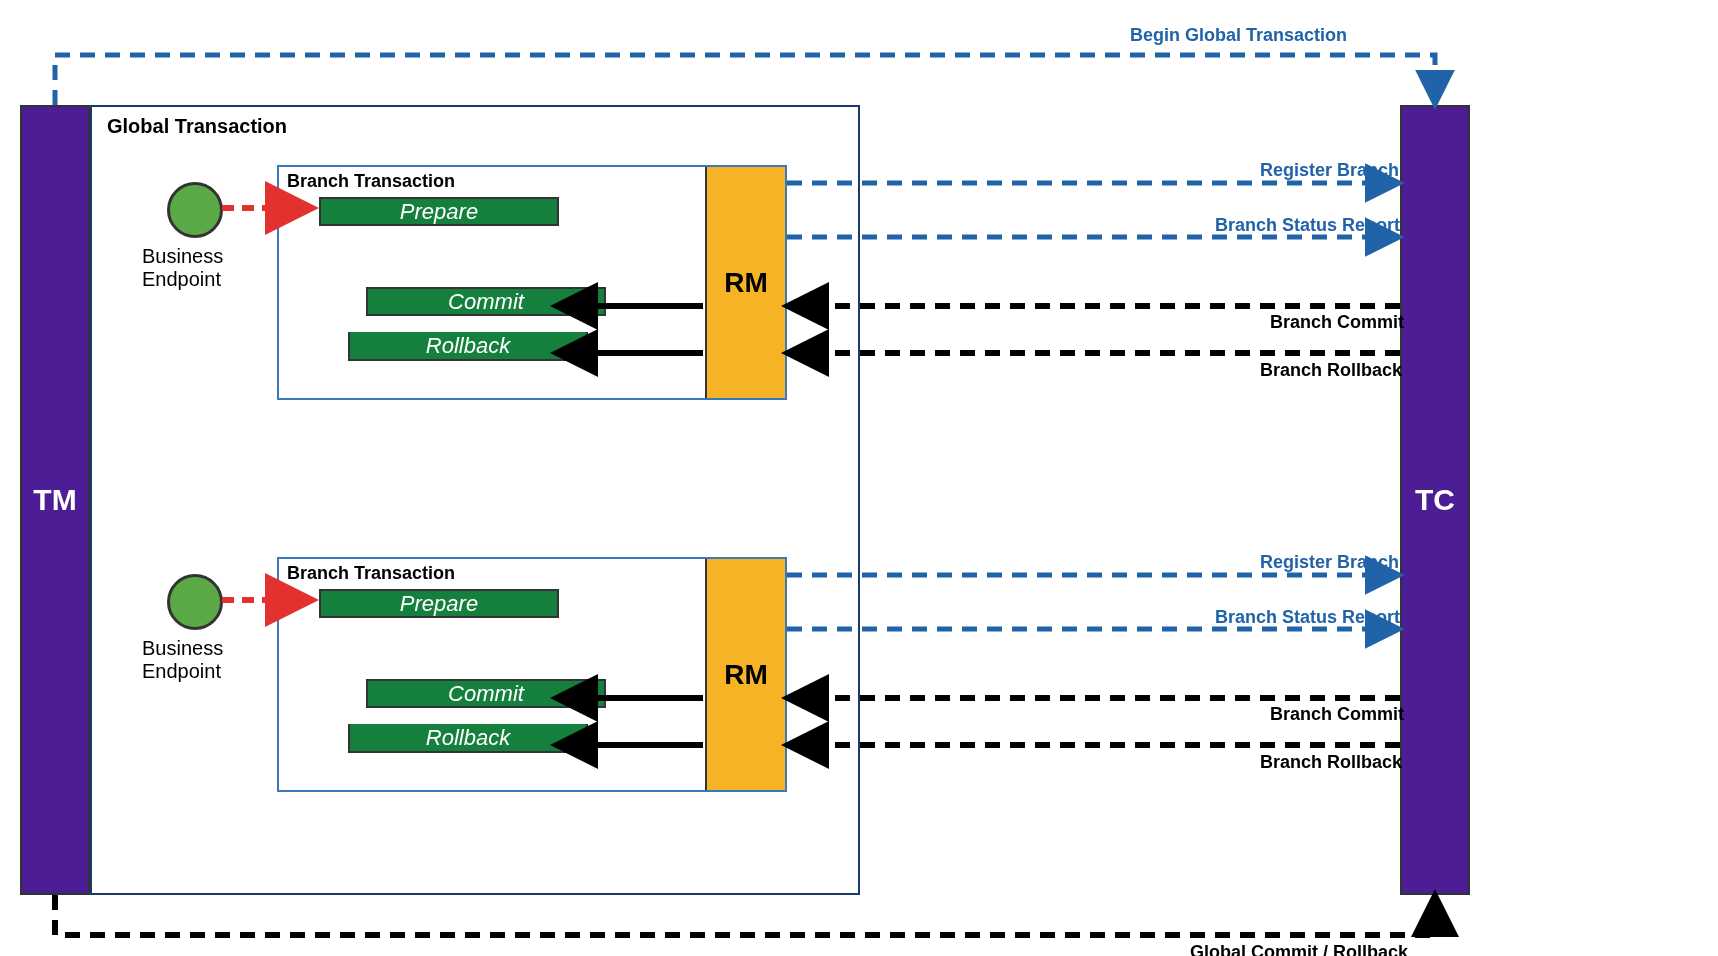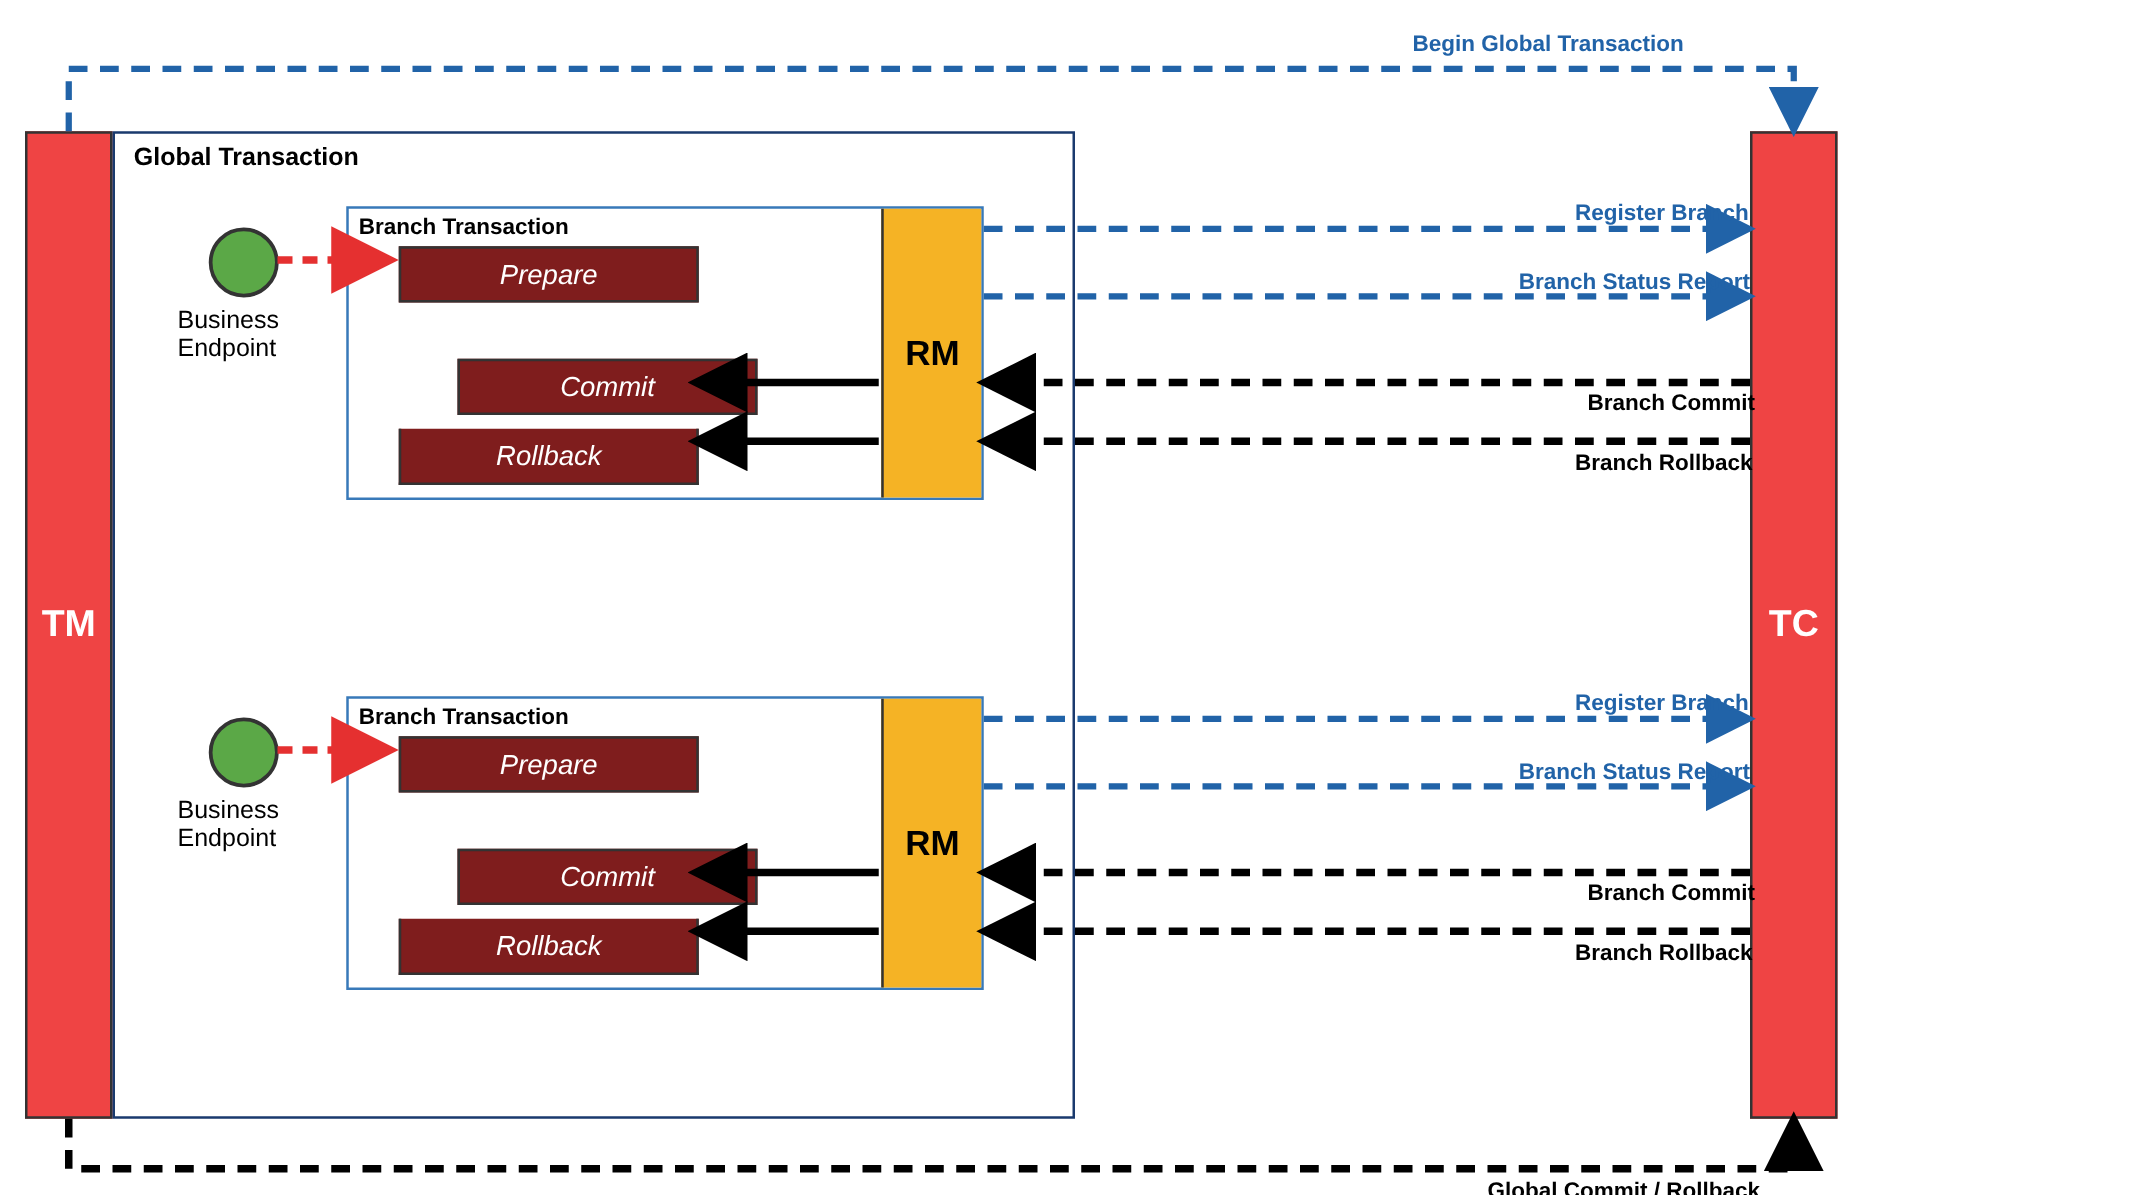--- a/index.html
+++ b/index.html
@@ -6,21 +6,21 @@
   body {
     margin: 0;
     padding: 0;
     font-family: Arial, Helvetica, sans-serif;
     background: #fff;
     width: 1718px;
     height: 956px;
     position: relative;
   }
   .orange-box {
-    background: #ef4444;
+    background: #4c1d95;
     border: 2px solid #333;
     position: absolute;
     display: flex;
     align-items: center;
     justify-content: center;
     font-weight: bold;
     color: #fff;
   }
   .tm {
     left: 20px;
@@ -78,36 +78,36 @@
     background: #f5b325;
     border-left: 2px solid #333;
     display: flex;
     align-items: center;
     justify-content: center;
     font-weight: bold;
     color: #000000;
     font-size: 28px;
   }
   .blue-btn {
-    background: #7f1d1d;
+    background: #15803d;
     border: 2px solid #333;
     color: #fff;
     font-style: italic;
     font-size: 22px;
     display: flex;
     align-items: center;
     justify-content: center;
     position: absolute;
     width: 240px;
-    height: 45px;
+    height: 29px;
     left: 40px;
   }
   .prepare { top: 30px; }
   .commit  { top: 120px; margin-left: 47px; }
-  .rollback{ top: 176px; border-top:none; }
+  .rollback{ top: 165px; border-top:none;margin-left:29px; }
   .endpoint {
     position: absolute;
     width: 56px;
     height: 56px;
     background: #5ba847;
     border: 3px solid #333;
     border-radius: 50%;
   }
   .ep1 { left: 75px; top: 75px; }
   .ep2 { left: 75px; top: 467px; }

